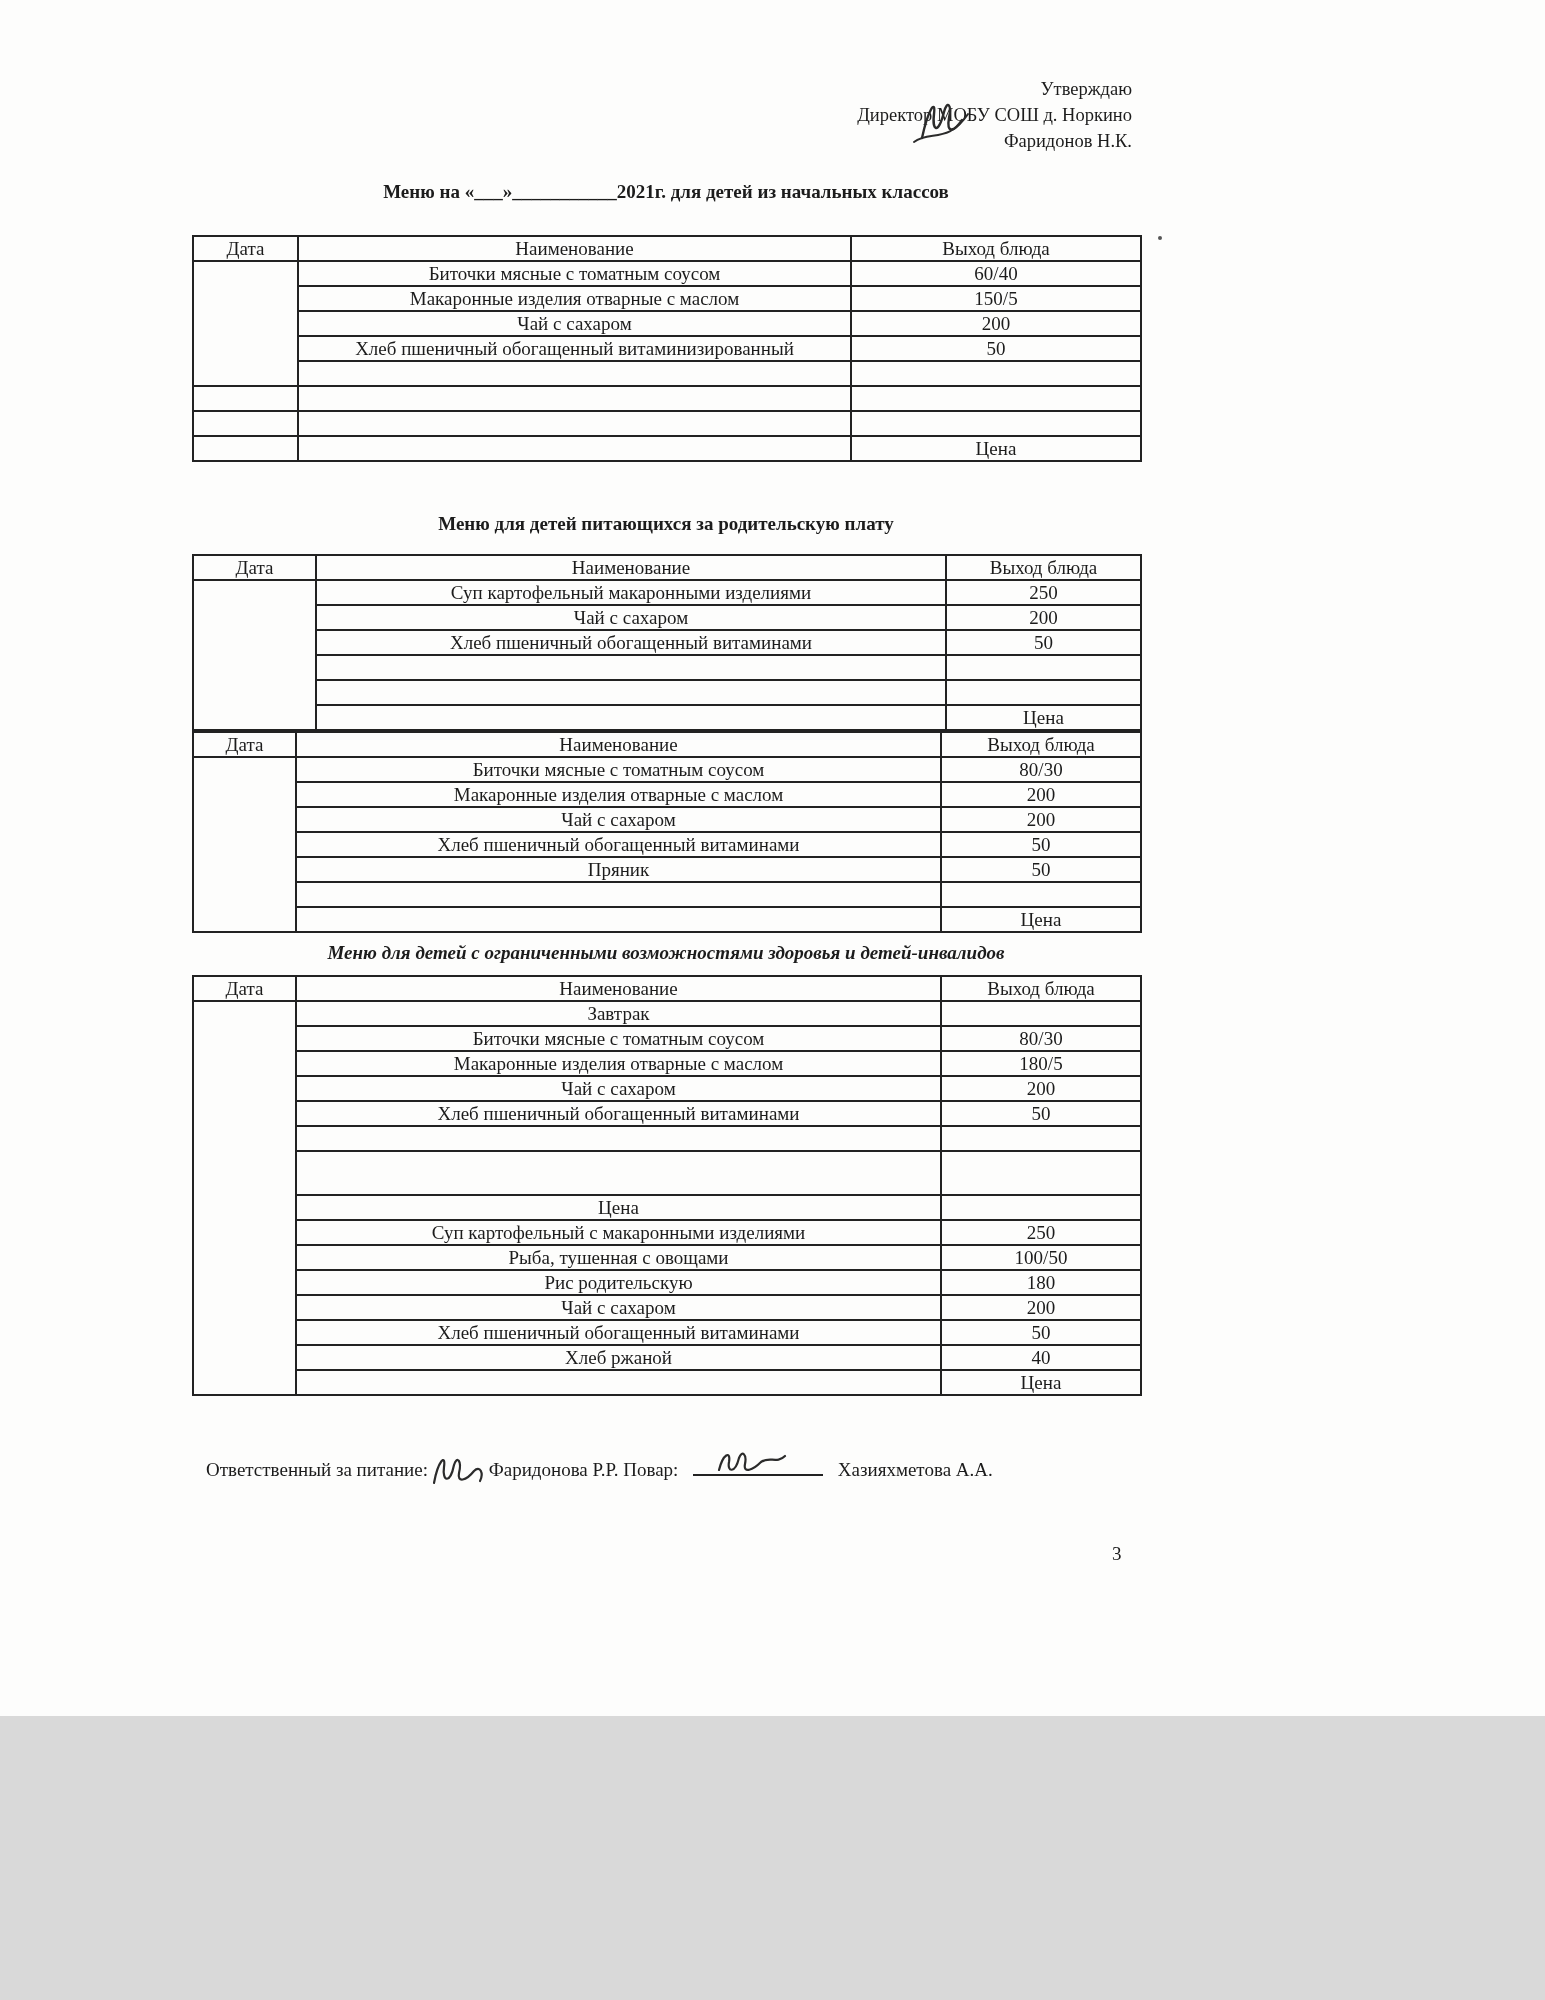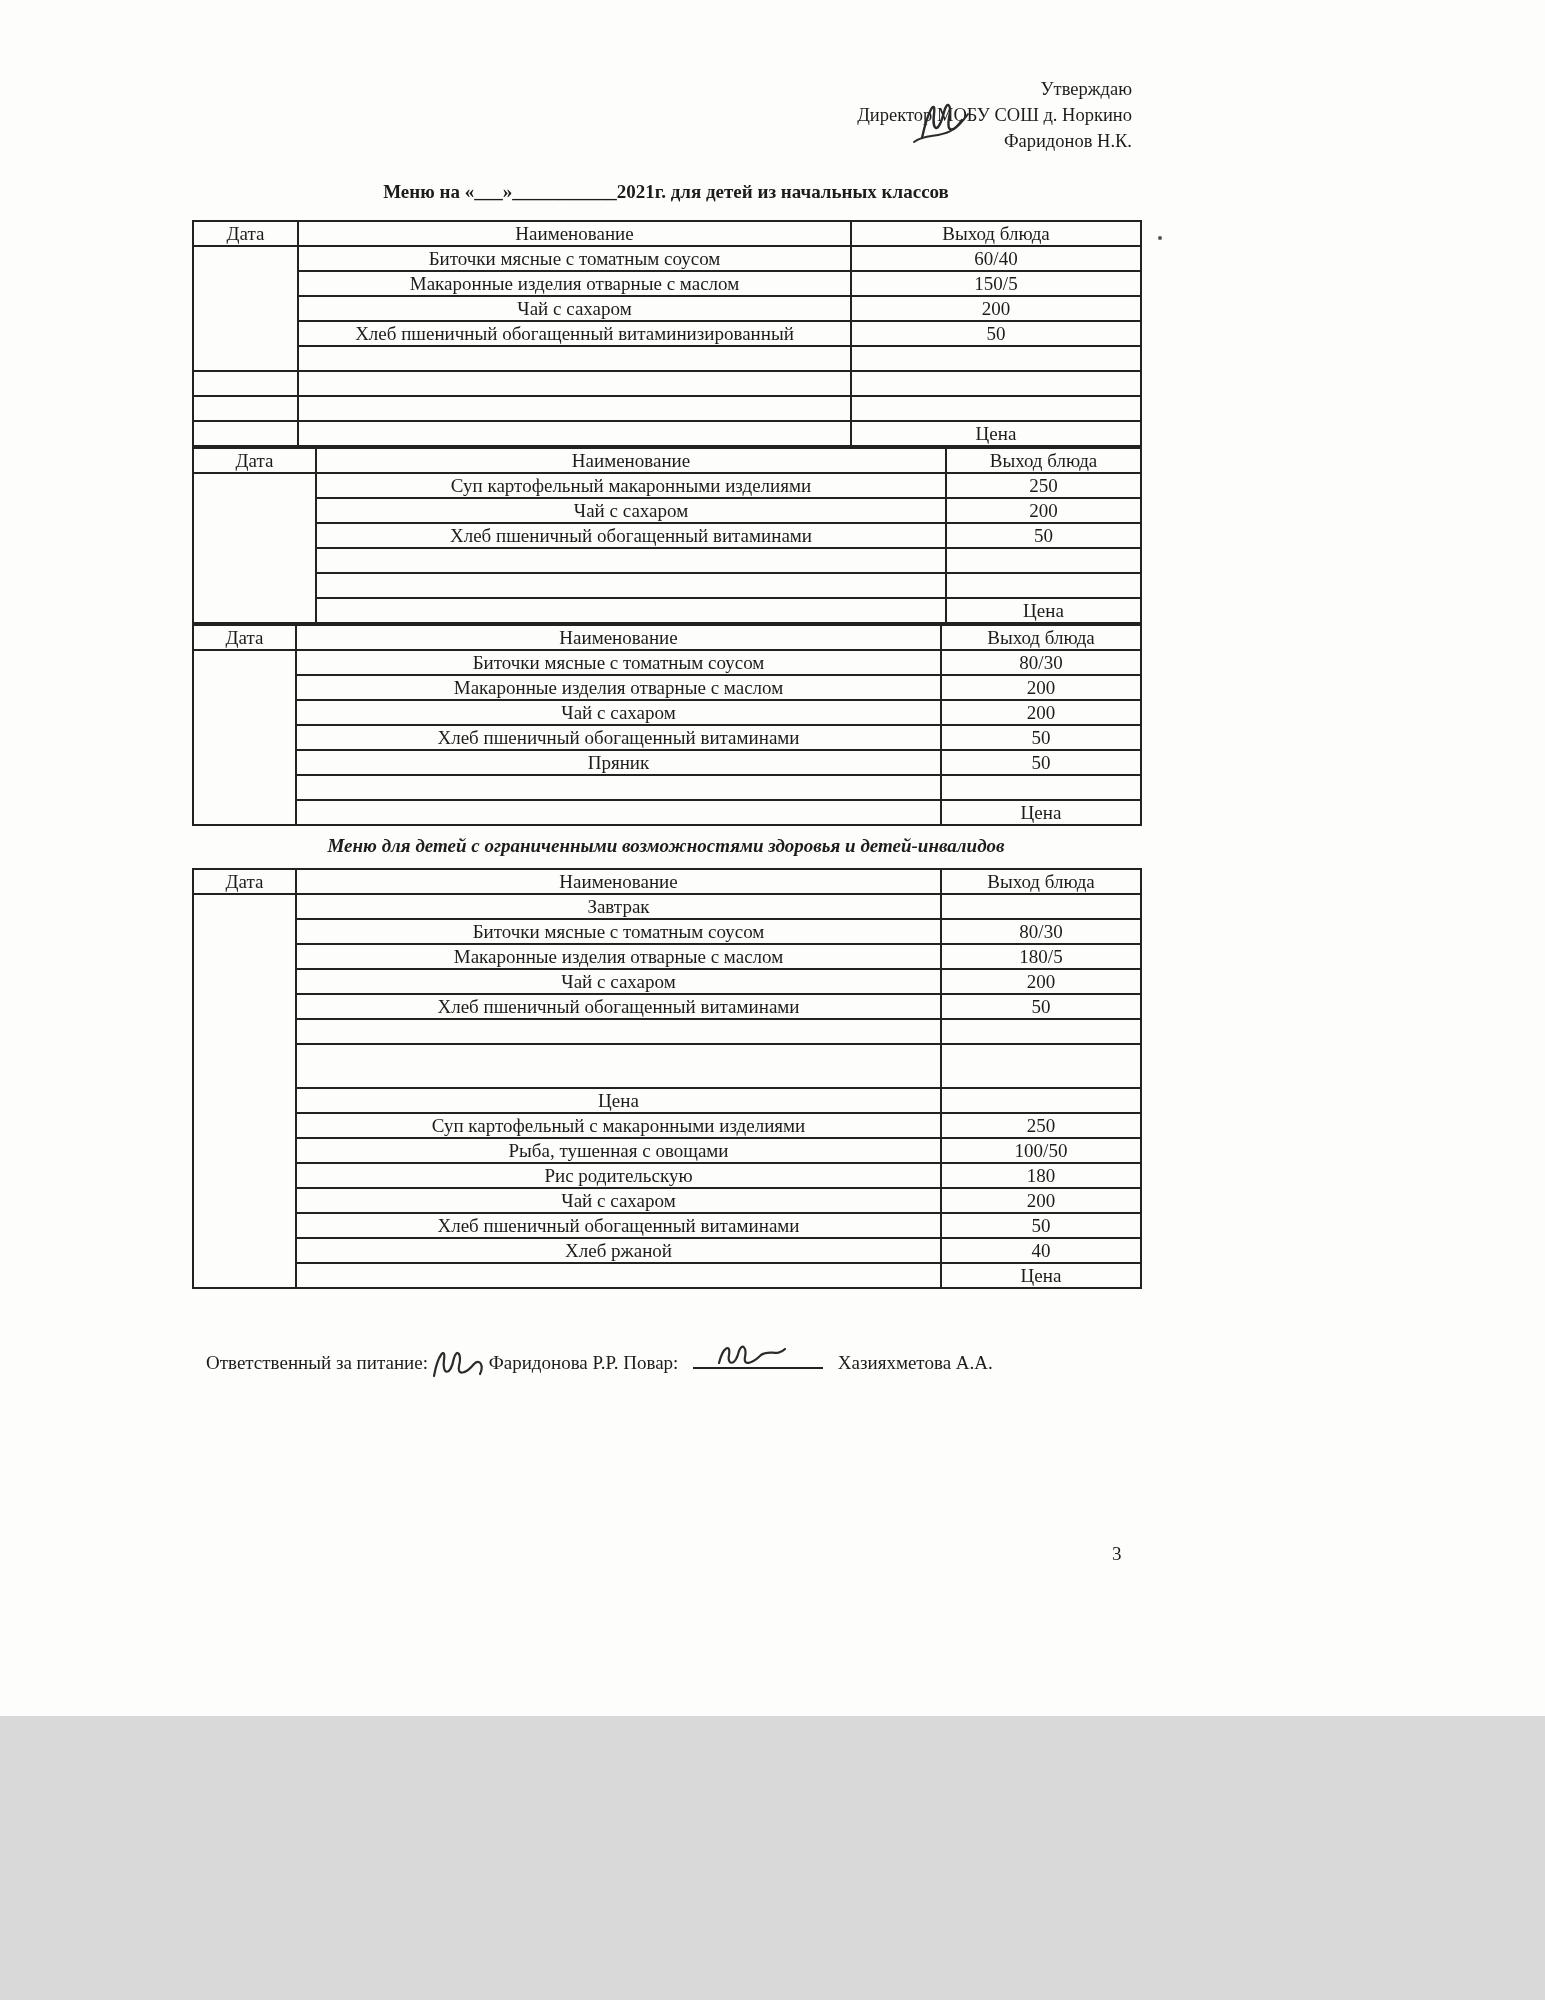--- a/index.html
+++ b/index.html
@@ -35,21 +35,21 @@
   .content {
     width: 948px;
     margin-left: 192px;
   }
   .t-title {
     text-align: center;
     font-weight: bold;
     font-size: 19px;
     line-height: 24px;
   }
-  .t-title-0 { margin-top: 26px; margin-bottom: 16px; }
+  .t-title-0 { margin-top: 26px; margin-bottom: 31px; }
   .t-title-1 { margin-top: 50px; margin-bottom: 18px; }
   .t-title-2 { margin-top: 36px; margin-bottom: 8px; }
   .t-title-3 { margin-top: 8px;  margin-bottom: 10px; font-style: italic; }
   .menu-table {
     width: 948px;
     border-collapse: collapse;
     table-layout: fixed;
     font-size: 19px;
   }
   .menu-table th, .menu-table td {
@@ -174,20 +174,21 @@
             </tr>
             <tr>
               <td class="col-date"></td>
               <td class="col-name"></td>
               <td class="col-out price-cell">Цена</td>
             </tr>
           </tbody>
         </table>
       </div>
 
+    <h2 class="t-title t-title-1">Меню для детей питающихся за родительскую плату</h2>
     <div class="tbl tbl-1">
         <table class="menu-table">
           <thead>
             <tr>
               <th class="col-date">Дата</th>
               <th class="col-name">Наименование</th>
               <th class="col-out">Выход блюда</th>
             </tr>
           </thead>
           <tbody>

